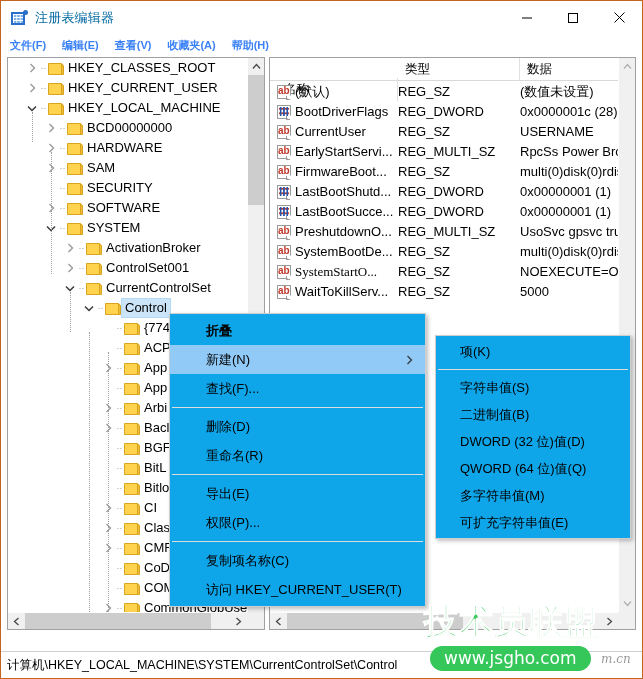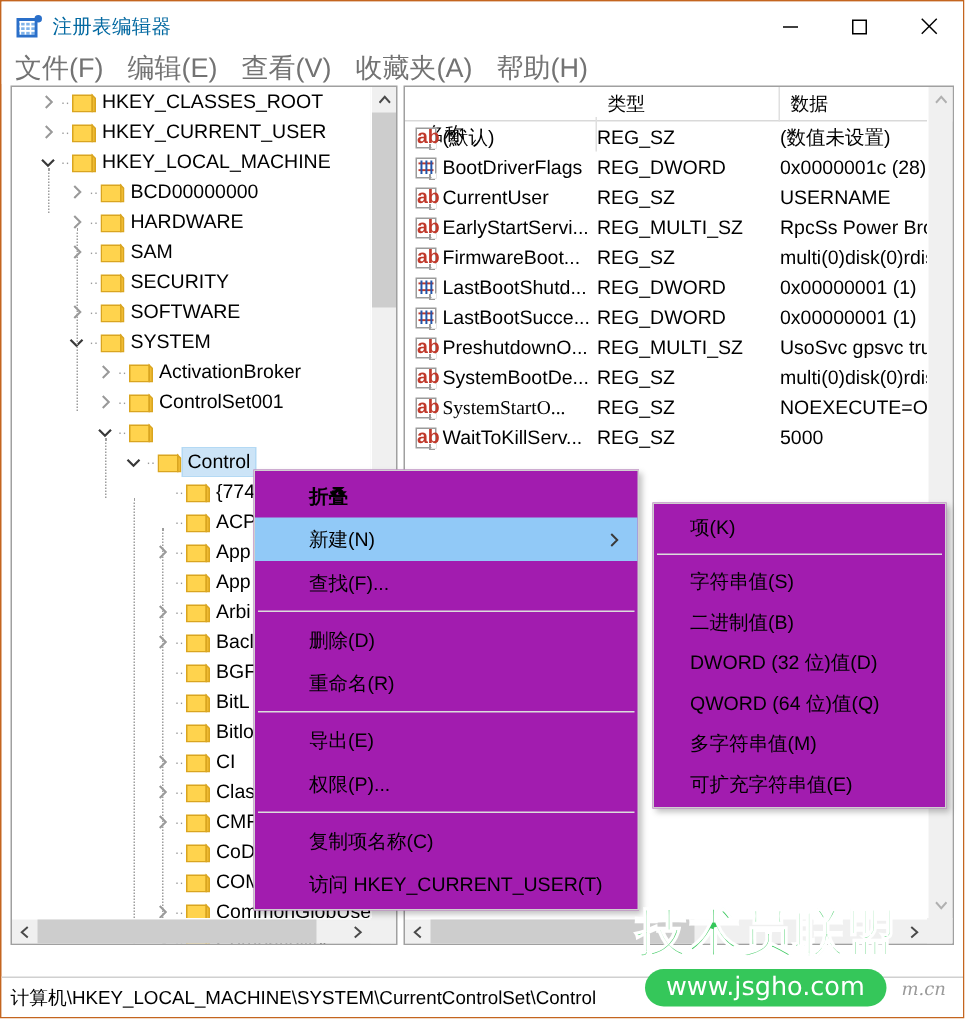--- a/index.html
+++ b/index.html
@@ -64,24 +64,25 @@
 
   
   .menubar {
     position: absolute; left: 0; top: 33px;
     width: 641px; height: 22px;
     background: #ffffff;
     display: flex; align-items: center;
     padding-left: 9px;
   }
   .menubar .mi {
-    font-size: 18px; color: #737373;
+    font-size: 11px; color: #3b82f6;
     padding: 1px 8px 1px 0;
     margin-right: 8px;
     white-space: nowrap;
+    font-weight: bold;
   }
 
   
   .pane {
     position: absolute;
     background: #ffffff;
     border: 1px solid #a0a0a0;
     overflow: hidden;
   }
   #tree-pane  { left: 6px;   top: 56px; width: 258px; height: 573px; }
@@ -150,21 +151,21 @@
     position:absolute; left:0; top:0; width:14px; height:14px;
     background:#fff; border:1px solid #9b9b9b;
   }
   .vicon .page:after {
     content:''; position:absolute; right:-1px; bottom:-1px;
     width:0;height:0; border-left:4px solid transparent; border-bottom:4px solid #fff;
     box-shadow:-1px 1px 0 #9b9b9b;
   }
   .vicon .ab {
     position:absolute; left:1px; top:1px; width:11px; height:9px;
-    font-size:13px; font-weight:bold; color:#c0392b; line-height:9px;
+    font-size:10px; font-weight:bold; color:#c0392b; line-height:9px;
     text-align:center; font-family:"Liberation Sans", sans-serif;
   }
   .vicon.bin .bits {
     position:absolute; left:1.5px; top:2px; width:10px; height:9px;
     background:
       linear-gradient(to right, transparent 0 1px, #2255aa 1px 2.4px, transparent 2.4px 3.3px) 0 0/3.3px 100%,
       linear-gradient(to bottom, transparent 0 1px, #c0392b 1px 2.6px, transparent 2.6px 4.5px) 0 0/100% 4.5px;
   }
 
   
@@ -211,21 +212,21 @@
     border-top: 1px solid #d0d0d0;
     display: flex; align-items: center;
     padding-left: 6px;
     font-size: 12.5px; color: #000;
     white-space: nowrap;
   }
 
   
   .ctxmenu {
     position: absolute;
-    background: #a21caf;
+    background: #0ea5e9;
     border: 1px solid #cfcfcf;
     box-shadow: 2px 2px 4px rgba(0,0,0,0.25);
     padding: 2px 0;
     z-index: 40;
   }
   #ctx-main { left: 168px; top: 312px; width: 257px; }
   #ctx-sub  { left: 434px; top: 334px; width: 196px; }
   .ctxitem {
     position: relative;
     height: 29px; line-height: 29px;
@@ -483,20 +484,21 @@
               <path d="M1 2.5 L5 6.5 L9 2.5" fill="none" stroke="#3a3a3a" stroke-width="1.5"></path>
             </svg>
           </span>
           <span class="dots">··</span>
           <span class="folder">
             <svg width="16" height="14" viewBox="0 0 16 14">
               <path d="M0.5 2.5 L0.5 13.5 L13.5 13.5 L13.5 2.5 Z" fill="#ffd34d" stroke="#d9a520" stroke-width="1"></path>
               <path d="M13.5 2.5 L15.5 4.5 L15.5 13.5 L13.5 13.5 Z" fill="#f0bb33" stroke="#d9a520" stroke-width="1"></path>
             </svg>
           </span>
+          <span class="tlabel">CurrentControlSet</span>
         </div>
         <div class="trow sel" style="padding-left: 73px;">
           <span class="twist">
             <svg width="10" height="9" viewBox="0 0 10 9">
               <path d="M1 2.5 L5 6.5 L9 2.5" fill="none" stroke="#3a3a3a" stroke-width="1.5"></path>
             </svg>
           </span>
           <span class="dots">··</span>
           <span class="folder">
             <svg width="16" height="14" viewBox="0 0 16 14">

